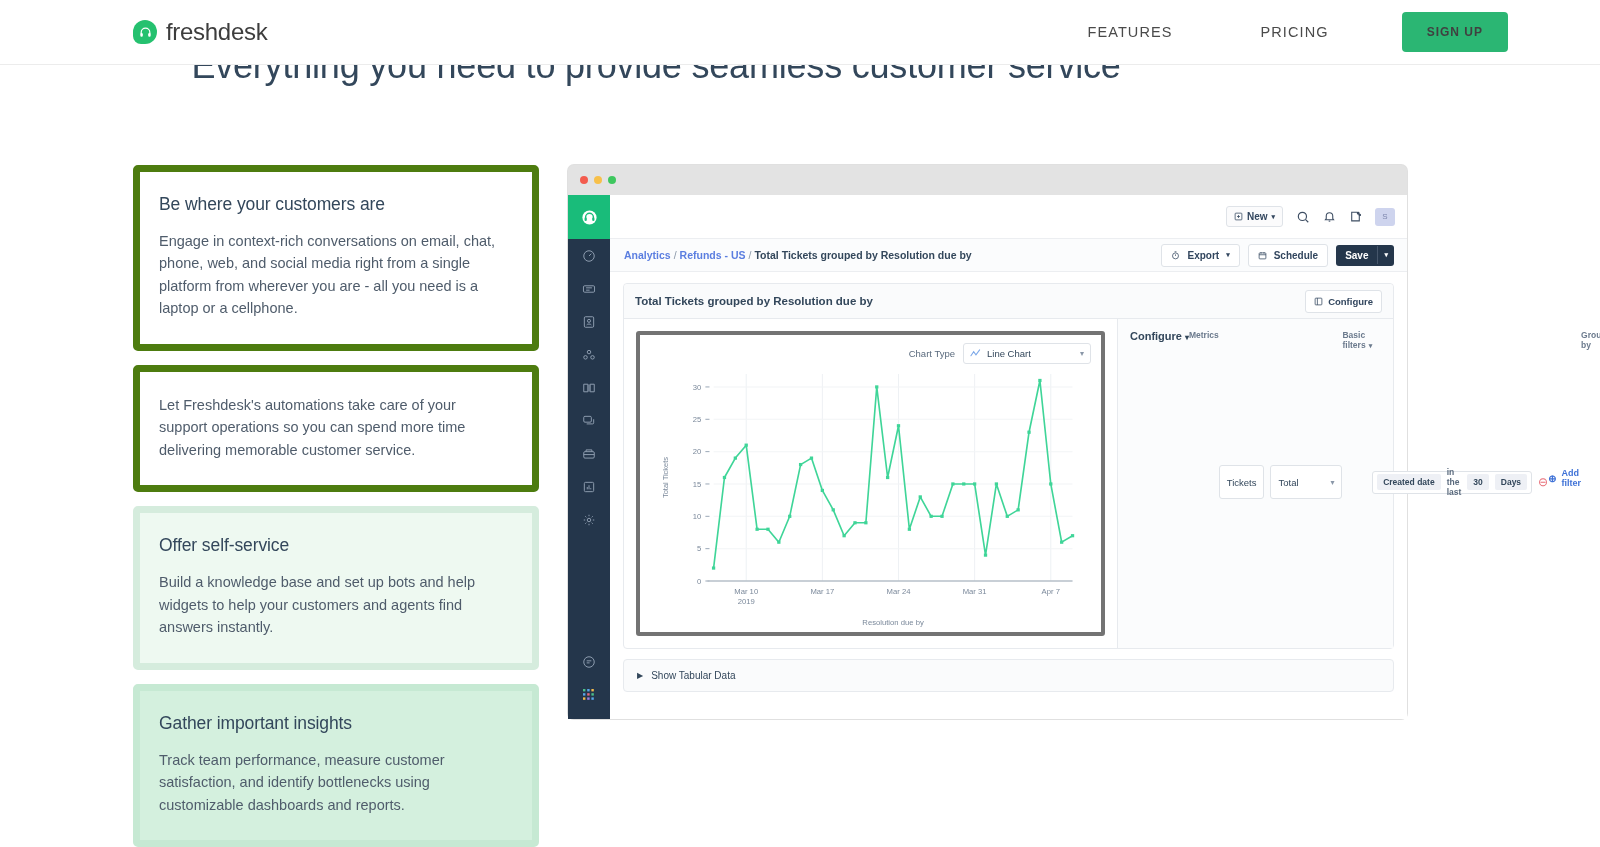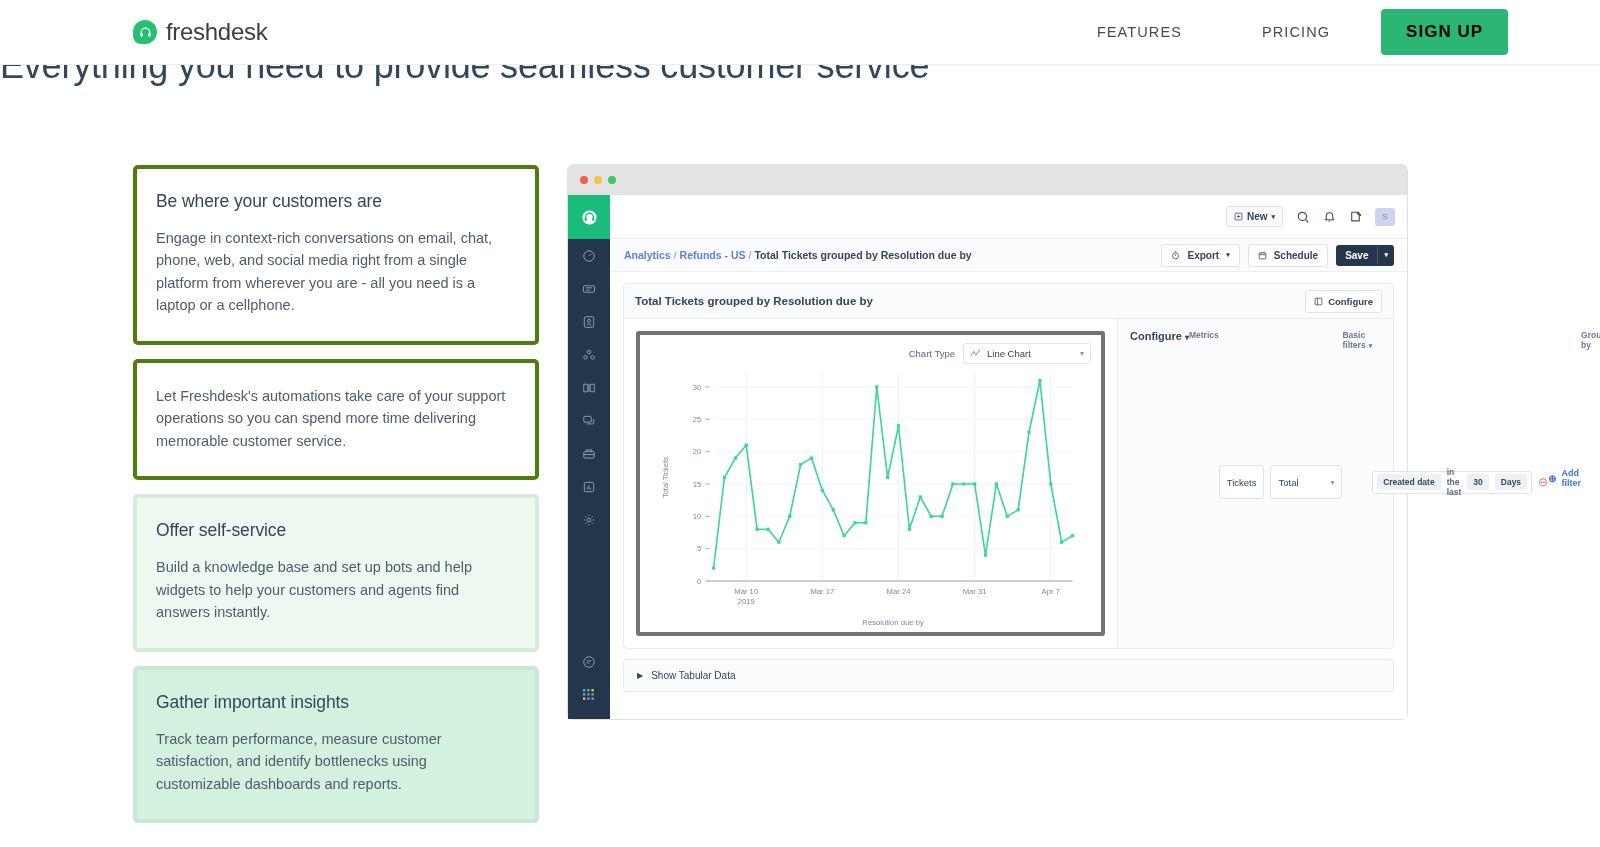--- a/index.html
+++ b/index.html
@@ -17,42 +17,42 @@
     background:#ffffff; border-bottom:1px solid #ececec;
     display:flex; align-items:center; z-index:20;
   }
   .brand { display:flex; align-items:center; margin-left:133px; gap:9px; }
   .brand-mark {
     width:24px; height:24px; background:#25c16f;
     border-radius:50% 50% 50% 8px; display:flex;
     align-items:center; justify-content:center;
   }
   .brand-name { font-size:24px; color:#3d3d3d; letter-spacing:-0.3px; font-weight:400; }
-  .nav { margin-left:auto; display:flex; align-items:center; gap:0; margin-right:92px; }
+  .nav { margin-left:auto; display:flex; align-items:center; gap:8px; margin-right:92px; }
   .nav-link {
     font-size:14.5px; letter-spacing:1.1px; color:#4a4a4a;
     padding:0 40px; text-decoration:none; font-weight:400;
   }
   .signup-btn {
-    background:#2bb673; color:#000000; font-size:17px; font-weight:bold;
+    background:#2bb673; color:#404040; font-size:12px; font-weight:bold;
     letter-spacing:1px; border:none; border-radius:4px;
-    padding:13px 25px; cursor:pointer; margin-left:11px;
+    padding:13px 25px; cursor:pointer; margin-left:25px;
   }
 
   
   .hero-title {
-    position:absolute; top:45px; left:0; width:1312px; text-align:left;
+    position:absolute; top:45px; left:0; width:1312px; text-align:center;
     font-size:36px; color:#33475b; font-weight:400; letter-spacing:-0.2px;
     z-index:5;
   }
 
   
   .cards { position:absolute; left:133px; top:165px; width:406px; }
   .card {
-    border:4px solid #4d7c0f; border-radius:5px;
+    border:7px solid #4d7c0f; border-radius:5px;
     padding:22px 26px 24px 19px; margin-bottom:14px; background:#ffffff;
   }
   .card.tint-light { background:#eef9f1; border-color:#d5ecdd; }
   .card.tint-strong { background:#d4f0de; border-color:#c6e9d3; }
   .card-title { font-size:17.5px; color:#33475b; font-weight:400; margin-bottom:15px; letter-spacing:-0.1px;}
   .card-body { font-size:14.5px; line-height:1.55; color:#4f5c6b; }
 
   
   .mock {
     position:absolute; left:568px; top:165px; width:839px; height:554px;

